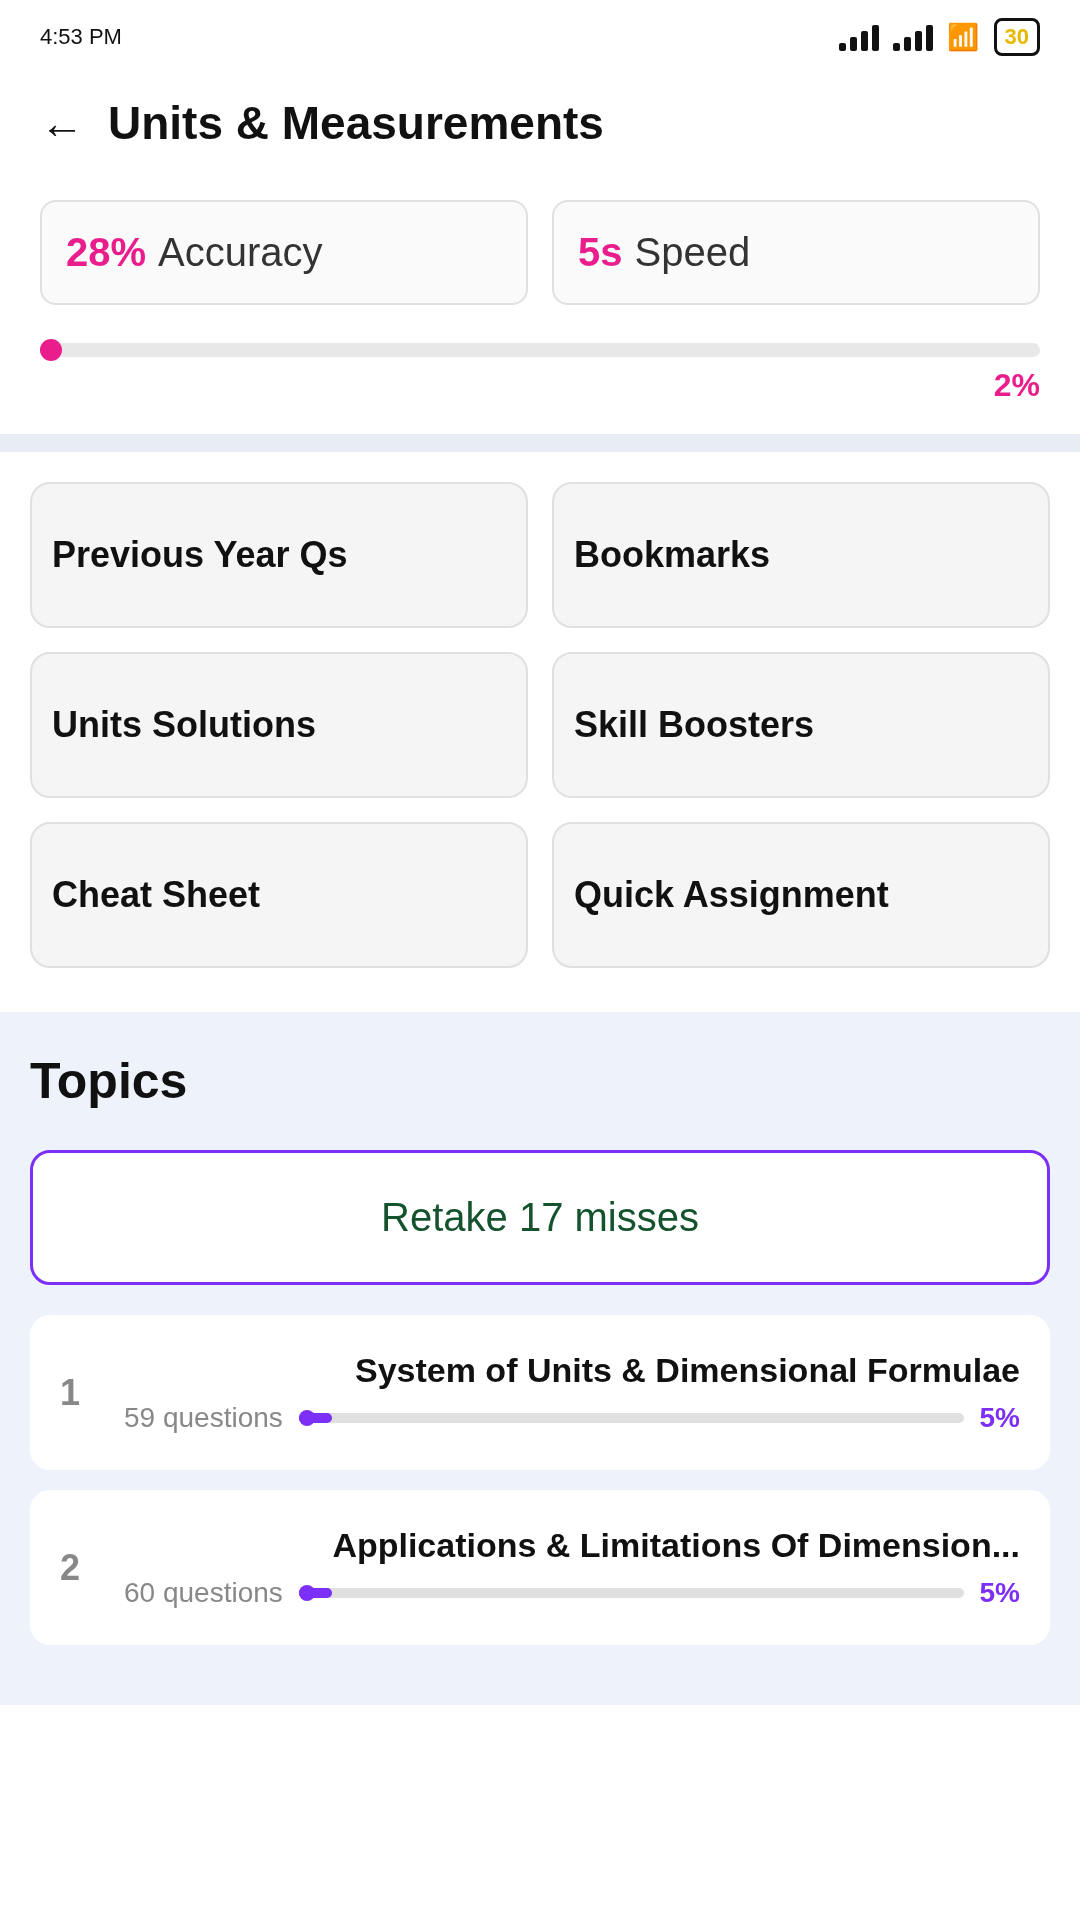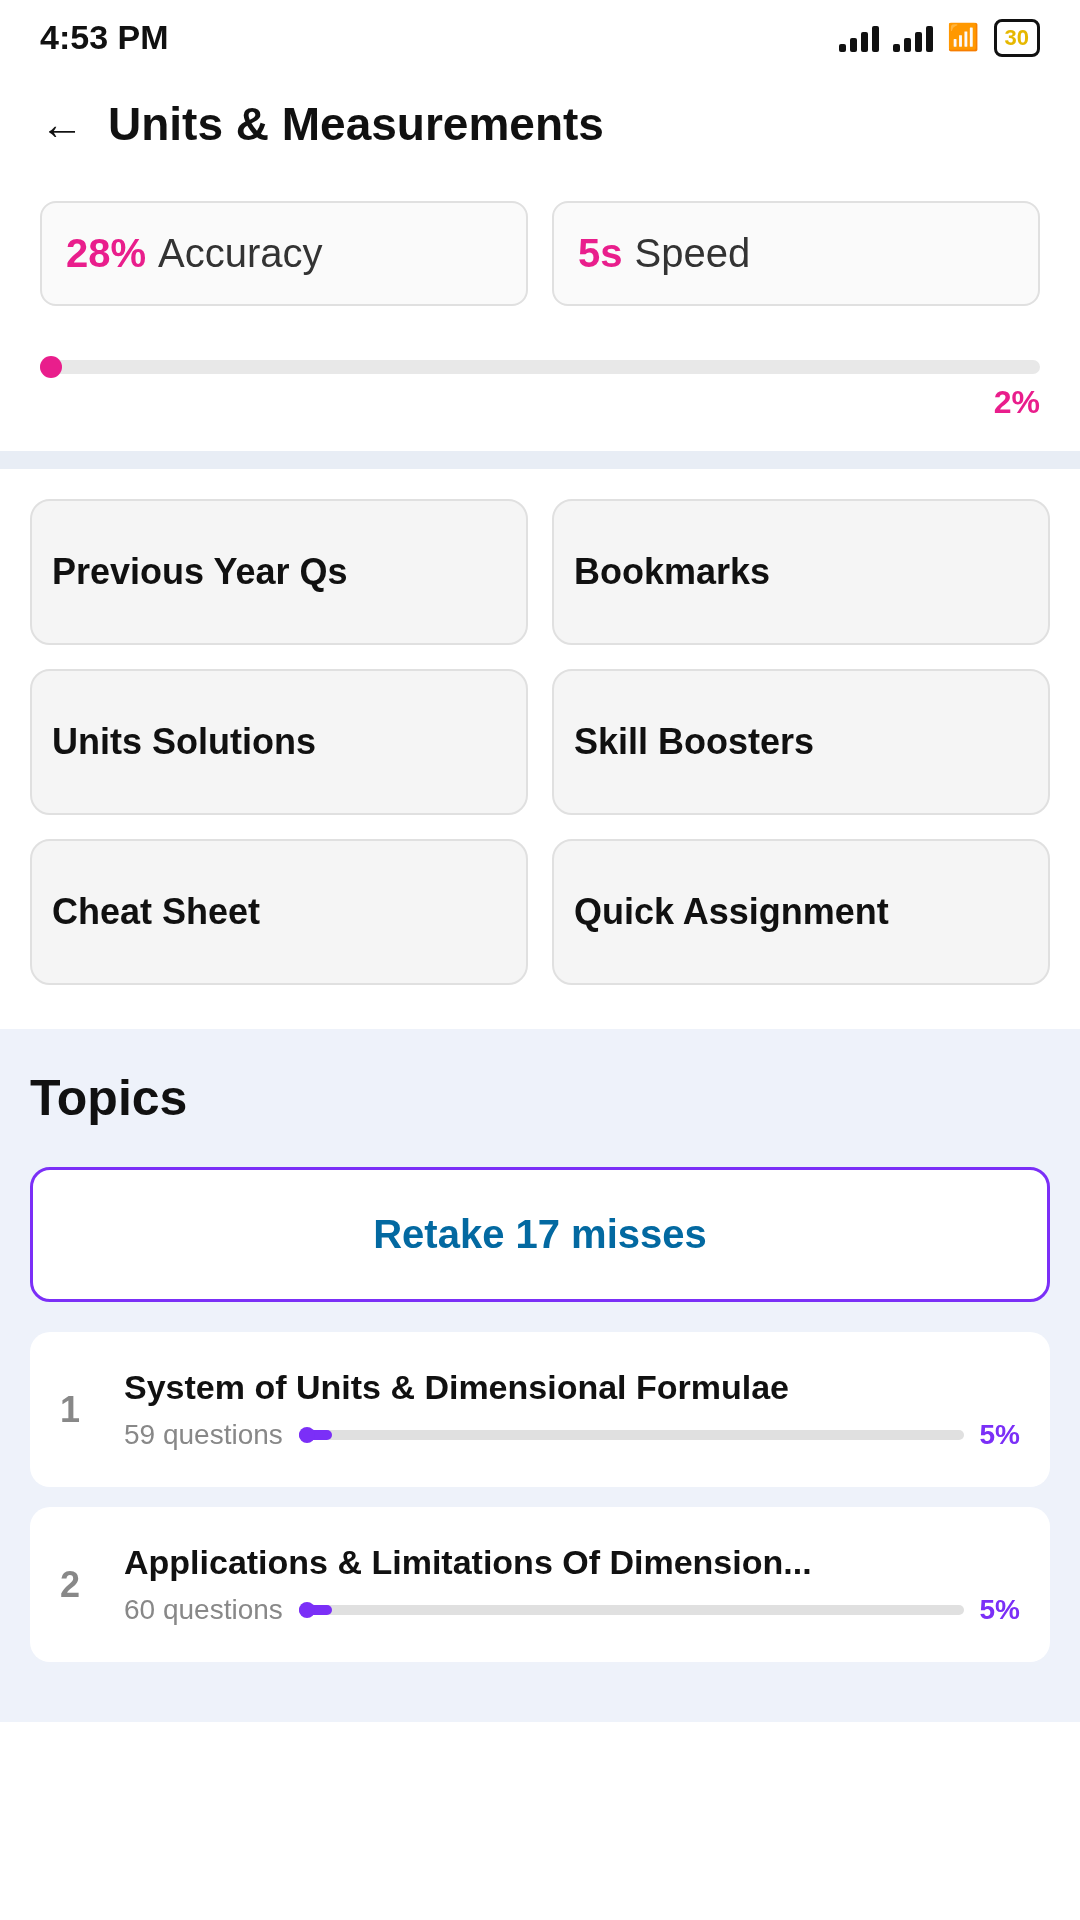--- a/index.html
+++ b/index.html
@@ -14,22 +14,22 @@
 
     
     .status-bar {
       display: flex;
       justify-content: space-between;
       align-items: center;
       padding: 18px 40px 10px 40px;
       background: #fff;
     }
     .status-time {
-      font-size: 34px;
-      font-weight: 700;
+      font-size: 22px;
+      font-weight: 400;
       color: #111;
     }
     .status-icons {
       display: flex;
       align-items: center;
       gap: 14px;
     }
     .signal-bars {
       display: flex;
       align-items: flex-end;
@@ -76,21 +76,21 @@
     }
 
     
     .stats-section {
       padding: 30px 40px 10px 40px;
       background: #fff;
     }
     .stats-row {
       display: flex;
       gap: 24px;
-      margin-bottom: 44px;
+      margin-bottom: 28px;
     }
     .stat-card {
       flex: 1;
       border: 2px solid #e0e0e0;
       border-radius: 16px;
       padding: 28px 24px;
       display: flex;
       align-items: center;
       gap: 12px;
       background: #fafafa;
@@ -188,22 +188,22 @@
     }
 
     
     .retake-btn {
       width: 100%;
       border: 3px solid #7b2ff7;
       border-radius: 20px;
       padding: 42px 20px;
       background: #fff;
       font-size: 40px;
-      font-weight: 700;
-      color: #0369a1;
+      font-weight: 400;
+      color: #14532d;
       text-align: center;
       cursor: pointer;
       margin-bottom: 30px;
     }
 
     
     .topic-card {
       background: #fff;
       border-radius: 20px;
       padding: 36px 30px;
@@ -219,20 +219,21 @@
       min-width: 44px;
     }
     .topic-content {
       flex: 1;
     }
     .topic-name {
       font-size: 34px;
       font-weight: 700;
       color: #111;
       margin-bottom: 12px;
+      text-align: right;
     }
     .topic-meta {
       display: flex;
       align-items: center;
       gap: 16px;
     }
     .topic-questions {
       font-size: 28px;
       color: #888;
     }

